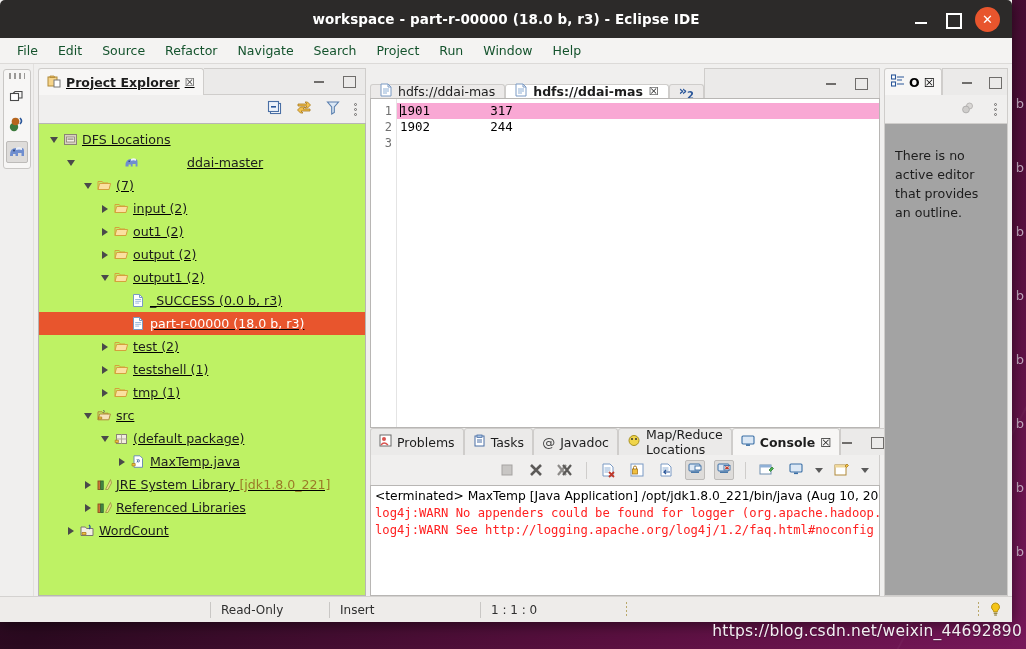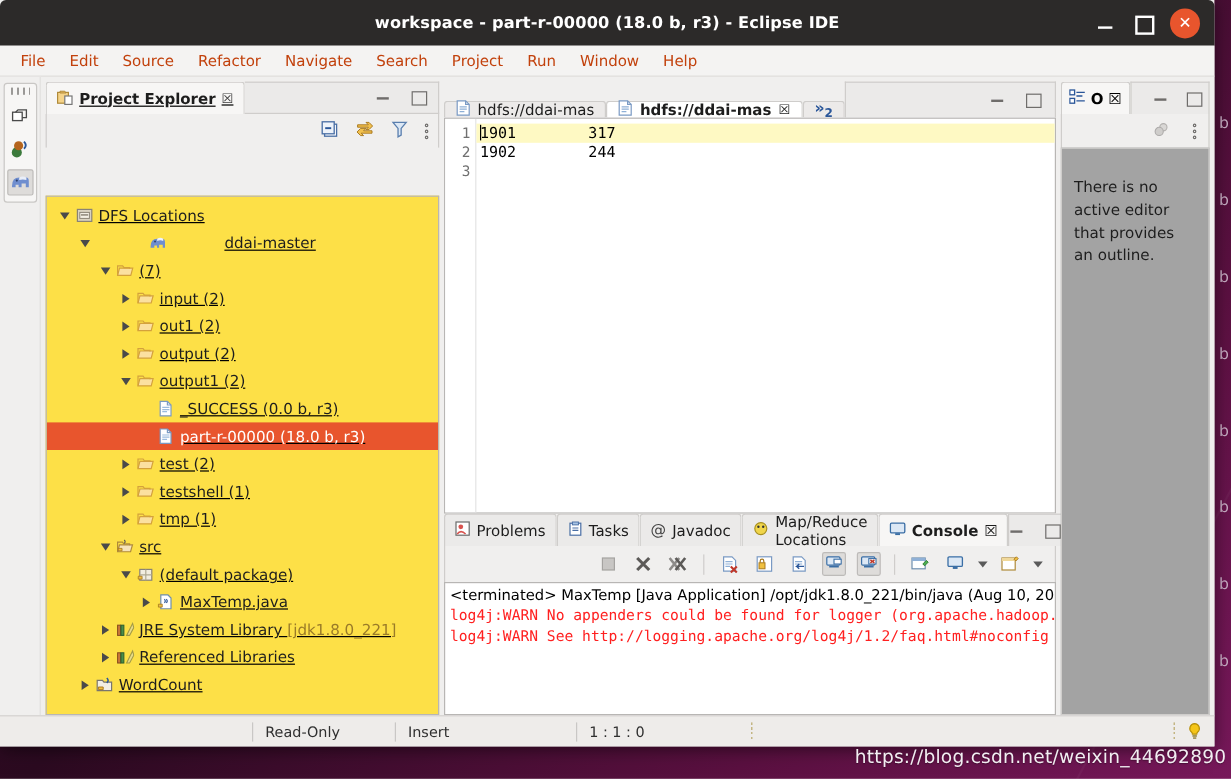--- a/index.html
+++ b/index.html
@@ -47,21 +47,21 @@
     width:12px; height:12px; border:2px solid #ffffff; }
   .wb-close { width: 25px; height: 25px; border-radius: 50%;
     background: #e8552d; display:flex; align-items:center; justify-content:center;
     font-size: 13px; color: #fff; font-weight: bold; line-height: 1; }
 
   .menubar {
     height: 26px; background: #f4f3f2; display: flex; align-items: center;
     padding-left: 8px; gap: 2px; flex: none;
     border-bottom: 1px solid #dcdad8;
   }
-  .menu-item { font-size: 12.5px; color: #c2410c; padding: 3px 9px; cursor: default; }
+  .menu-item { font-size: 12.5px; color: #14532d; padding: 3px 9px; cursor: default; }
 
   
   .work-area { flex: 1; display: flex; min-height: 0; background: #f0efee; }
 
   
   .perspective-rail {
     width: 34px; background: #f0efee; display: flex; flex-direction: column;
     align-items: center; padding-top: 5px; flex: none;
     border-right: 1px solid #e2e0de;
   }
@@ -98,24 +98,23 @@
   .vb-max::after { content:""; position:absolute; left:1px; top:1px;
     width:11px; height:10px; border:1.6px solid #6f6d6b; }
 
   .explorer-toolbar {
     height: 28px; background: #f0efee; border-left: 1px solid #cfcdcb;
     border-right: 1px solid #cfcdcb;
     display: flex; align-items: center; justify-content: flex-end;
     gap: 14px; padding-right: 8px;
   }
   .tree {
-    flex: 1; background: #fde047; border: 1px solid #b8b6b4;
+    flex: 1; background: #bef264; border: 1px solid #b8b6b4;
     overflow: hidden; font-size: 12.6px; color: #1d1d1d;
     padding-top: 4px;
-    margin-top: 40px;
   }
   .tnode { display: flex; align-items: center; height: 23px;
     white-space: nowrap; padding-right: 4px; }
   .tnode.sel { background: #e8552d; color: #ffffff; }
   .tw { width: 14px; flex: none; display:flex; align-items:center;
         justify-content:center; }
   .tw i { display:block; width:0; height:0; }
   .tw.down i { border-left:4.5px solid transparent; border-right:4.5px solid transparent;
                border-top:6px solid #4a4a4a; }
   .tw.right i { border-top:4.5px solid transparent; border-bottom:4.5px solid transparent;
@@ -150,21 +149,21 @@
   .code-area { flex: 1; background: #ffffff; border: 1px solid #b8b6b4;
     display: flex; overflow: hidden; }
   .gutter { width: 26px; flex: none; background: #ffffff; text-align: right;
     padding: 4px 4px 0 0; font-family: "DejaVu Sans Mono", monospace;
     font-size: 12px; color: #707070; line-height: 16px;
     border-right: 1px solid #e4e4e4; }
   .code-lines { flex: 1; padding-top: 4px;
     font-family: "DejaVu Sans Mono", monospace; font-size: 12.5px;
     color: #000000; line-height: 16px; }
   .cline { height: 16px; padding-left: 3px; white-space: pre; }
-  .cline.cur { background: #fef9c3; }
+  .cline.cur { background: #f9a8d4; }
   .caret { display: inline-block; width: 1px; height: 13px; background: #000;
     vertical-align: -2px; margin-right: -1px; }
 
   
   .console-stack { flex: 1; min-height: 0; display: flex; flex-direction: column;
                    padding-right: 4px; }
   .ctabrow { display: flex; align-items: flex-end; height: 27px; }
   .ctab { display: flex; align-items: center; gap: 5px; height: 27px;
     padding: 0 8px; font-size: 12.5px; color: #1d1d1d;
     border: 1px solid #cfcdcb; border-bottom: none; background: #ebeae9;

